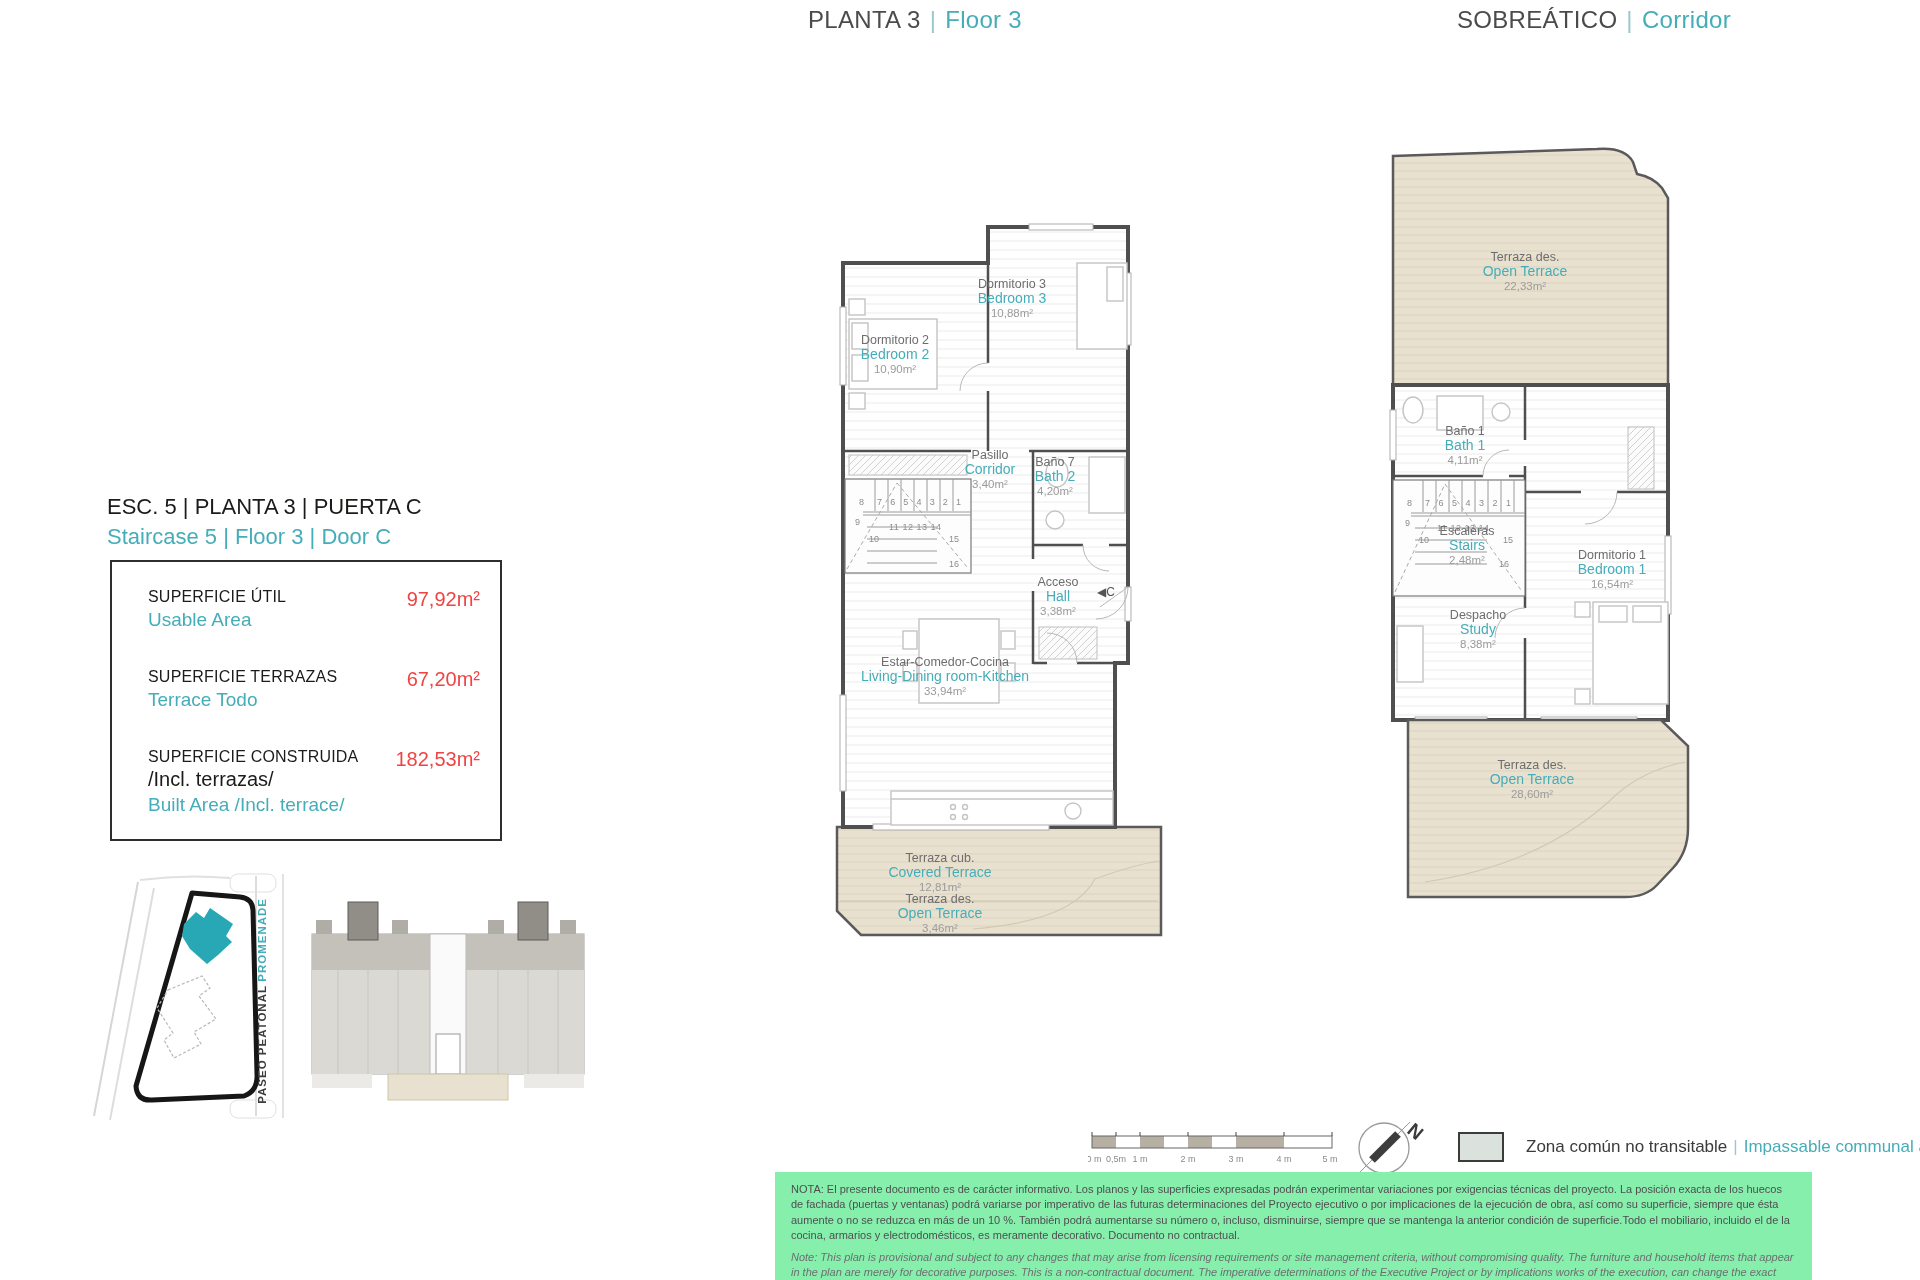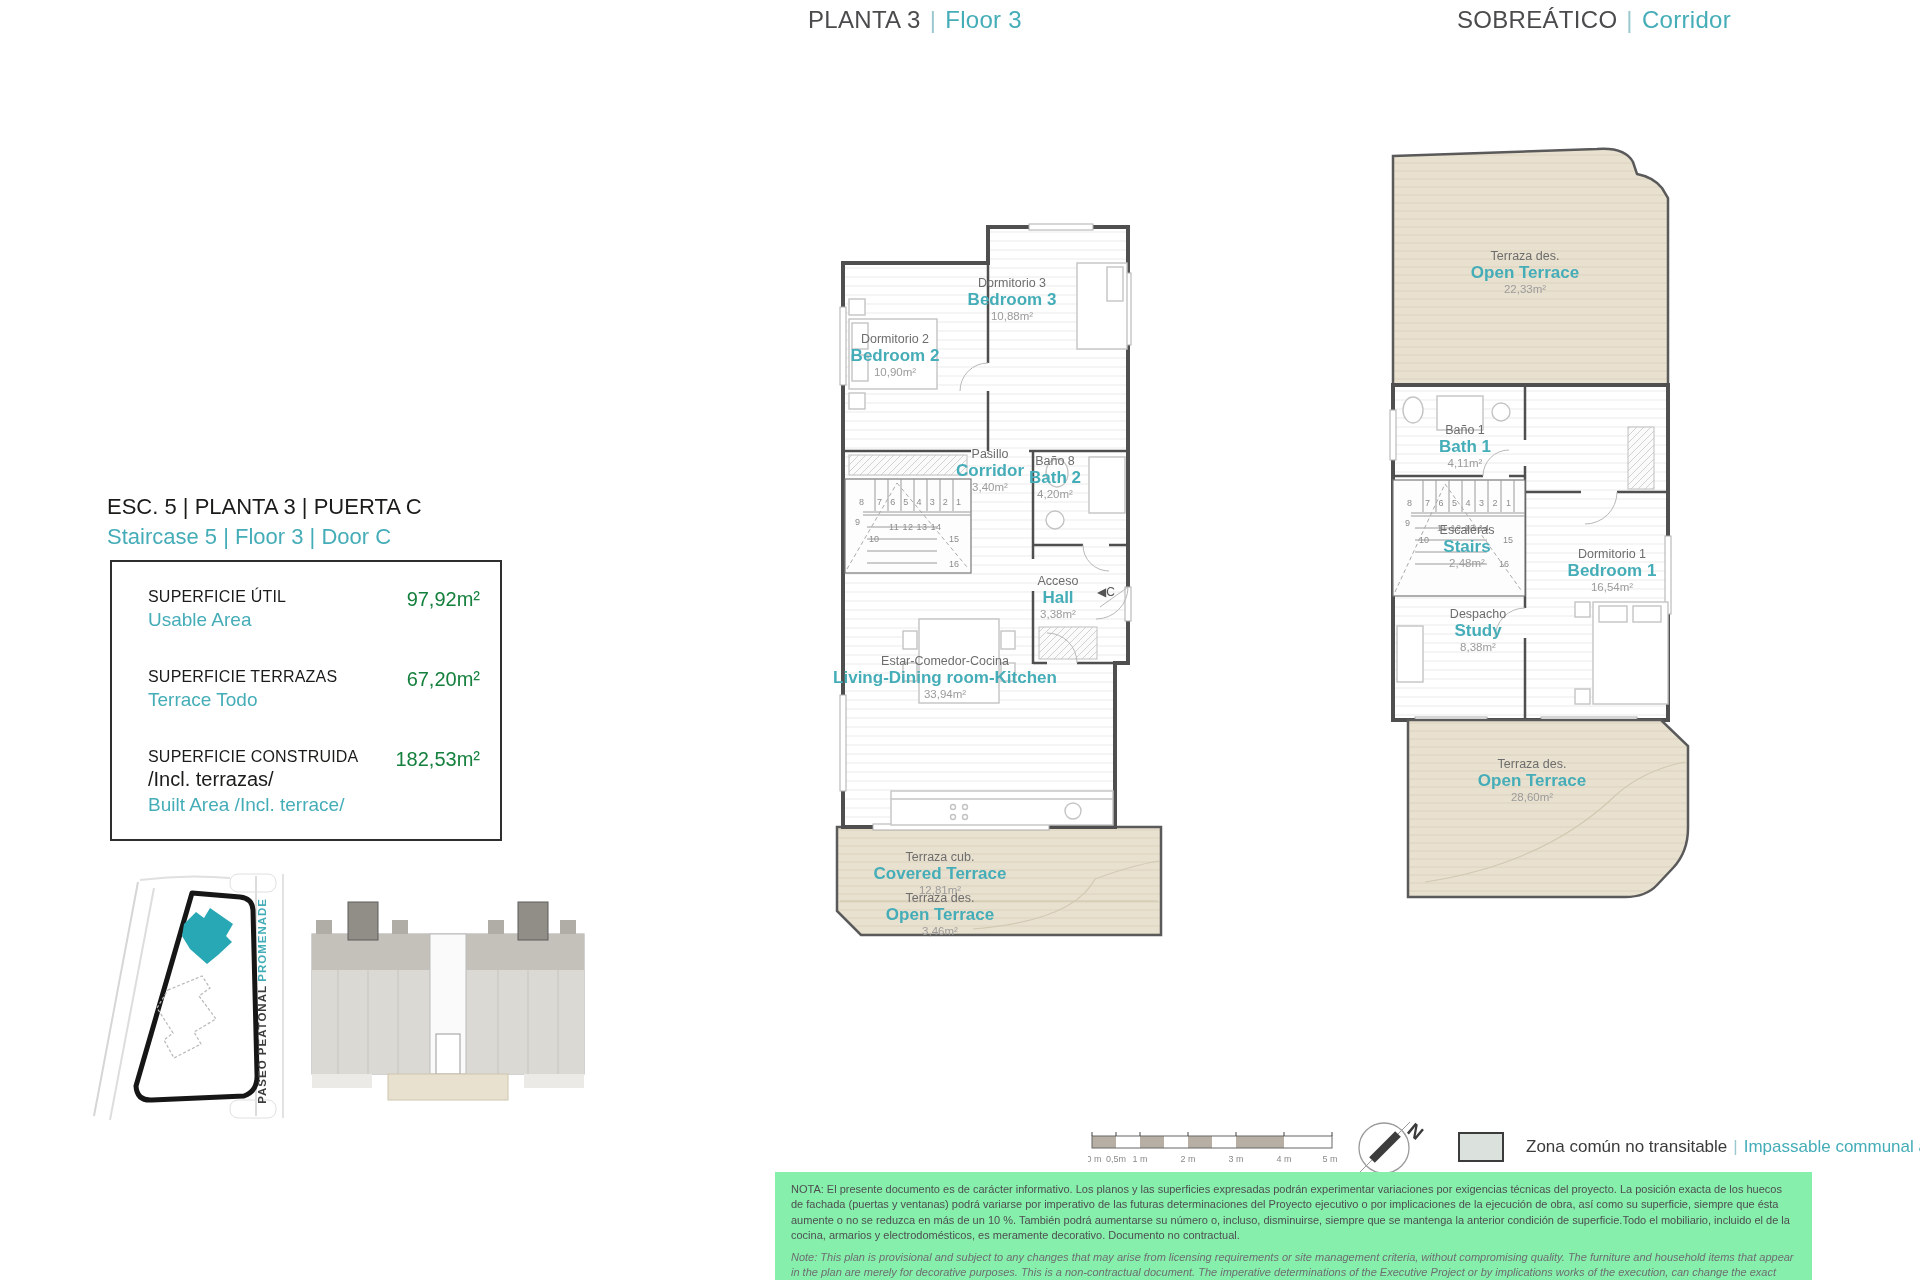--- a/index.html
+++ b/index.html
@@ -16,25 +16,25 @@
   
   .unit-title{position:absolute;left:107px;top:492px;font-size:22px;line-height:1.35;white-space:nowrap;}
   .unit-title .es{color:#1b1b19;}
   .unit-title .en{color:var(--accent);}
   
   .areas-box{position:absolute;left:110px;top:560px;width:392px;height:281px;border:2px solid #2e2e2e;box-sizing:border-box;background:#fff;}
   .area-row{position:absolute;left:36px;right:20px;}
   .a-label{font-size:16px;color:#1b1b19;letter-spacing:.2px;}
   .a-label2{font-size:20px;color:#1b1b19;margin-top:2px;}
   .a-sub{font-size:19px;color:var(--accent);margin-top:3px;}
-  .a-val{position:absolute;right:0;top:0;font-size:20px;color:#15803d;}
+  .a-val{position:absolute;right:0;top:0;font-size:20px;color:#ef4444;}
   
   .room-label{position:absolute;transform:translate(-50%,-50%);text-align:center;line-height:1.14;white-space:nowrap;}
   .r-es{font-size:12.5px;color:#6d6d6d;}
-  .r-en{font-size:17px;color:var(--accent);font-weight:bold;}
+  .r-en{font-size:14px;color:var(--accent);}
   .r-area{font-size:11.5px;color:#9b9b9b;}
   .entry-marker{position:absolute;font-size:12px;color:#555;white-space:nowrap;}
   
   svg text{font-family:"Liberation Sans",sans-serif;}
   .stair-num{font-size:9px;fill:#8c8c8c;}
   .scale-label{font-size:9px;fill:#8a8a8a;}
   .north-n{font-size:19px;font-weight:700;fill:#3a3a3a;}
   
   .vlabel{position:absolute;writing-mode:vertical-rl;transform:rotate(180deg);font-weight:700;font-size:11.5px;letter-spacing:1px;white-space:nowrap;}
   .vlabel.teal{color:var(--accent);}
@@ -230,21 +230,21 @@
     <div class="r-es">Dormitorio 3</div>
     <div class="r-en">Bedroom 3</div>
     <div class="r-area">10,88m²</div>
   </div>
   <div class="room-label" style="left:157px;top:255px;">
     <div class="r-es">Pasillo</div>
     <div class="r-en">Corridor</div>
     <div class="r-area">3,40m²</div>
   </div>
   <div class="room-label" style="left:222px;top:262px;">
-    <div class="r-es">Baño 8</div>
+    <div class="r-es">Baño 7</div>
     <div class="r-en">Bath 2</div>
     <div class="r-area">4,20m²</div>
   </div>
   <div class="room-label" style="left:225px;top:382px;">
     <div class="r-es">Acceso</div>
     <div class="r-en">Hall</div>
     <div class="r-area">3,38m²</div>
   </div>
   <div class="room-label" style="left:112px;top:462px;">
     <div class="r-es">Estar-Comedor-Cocina</div>

